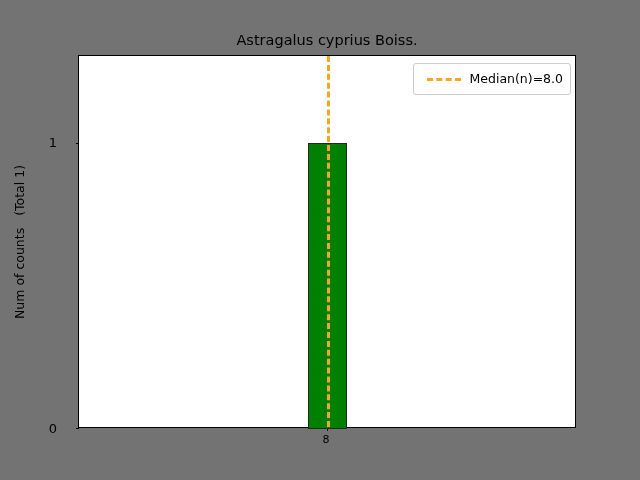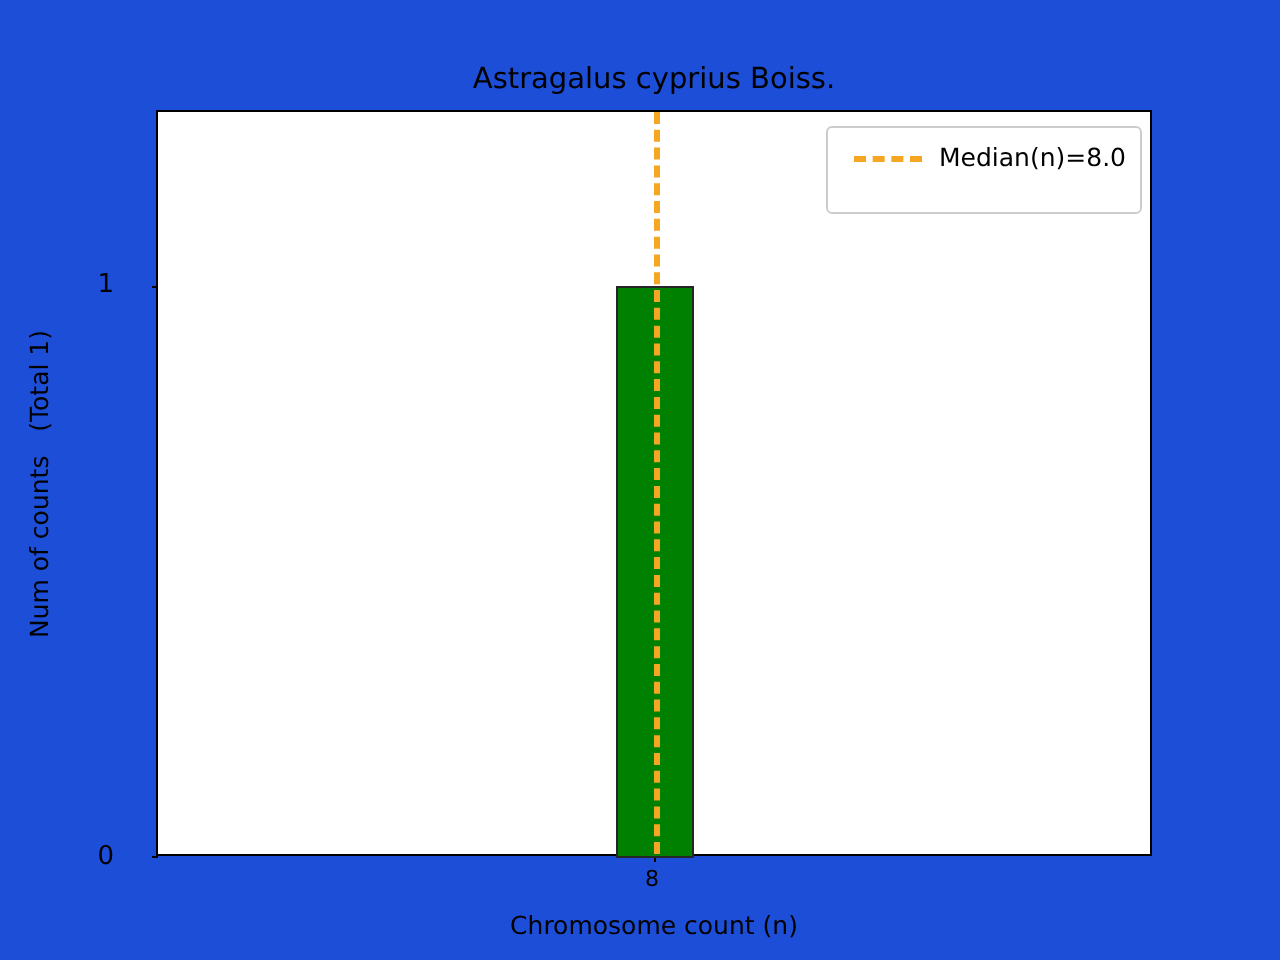--- a/index.html
+++ b/index.html
@@ -14,21 +14,21 @@
     overflow: hidden;
     font-family: "DejaVu Sans", sans-serif;
     color: #000000;
   }
 
   #figure {
     position: absolute;
     left: 0; top: 0;
     width: 640px;
     height: 480px;
-    background: #1d4ed8;
+    background: #737373;
   }
 
   
   #chart-title {
     position: absolute;
     left: 78px;
     top: 31px;
     width: 498px;
     text-align: center;
     font-size: 14.5px;
@@ -137,21 +137,21 @@
   
   #legend {
     position: absolute;
     left: 334px;            
     top: 7px;               
     width: 158px;
     box-sizing: border-box;
     background: #ffffff;
     border: 1px solid #cccccc;
     border-radius: 3px;
-    padding: 6px 7px 18px 7px;
+    padding: 6px 7px 6px 7px;
   }
   .legend-row {
     display: flex;
     align-items: center;
     justify-content: flex-end;
     height: 18px;
   }
   .legend-swatch {
     width: 34px;
     height: 0;
@@ -177,21 +177,20 @@
     <div id="ylabel">
       <span class="yl-line1">Num of counts</span><span>&nbsp;&nbsp;&nbsp;</span><span class="yl-line2">(Total 1)</span>
     </div>
   </div>
 
   <div class="ytick-label" style="top: 421.5px;">0</div>
   <div class="ytick-label" style="top: 135.5px;">1</div>
 
   <div class="xtick-label" style="left: 326px;">8</div>
 
-  <div id="xlabel">Chromosome count (n)</div>
 
   <div id="plot-area">
 
     <div class="ytick-mark" style="top: 372px;"></div>
     <div class="ytick-mark" style="top: 86.5px;"></div>
 
     <div class="xtick-mark" style="left: 248px;"></div>
 
     <div class="bar" style="left: 229px; width: 39px; top: 86.5px; height: 286.5px;"></div>
 

